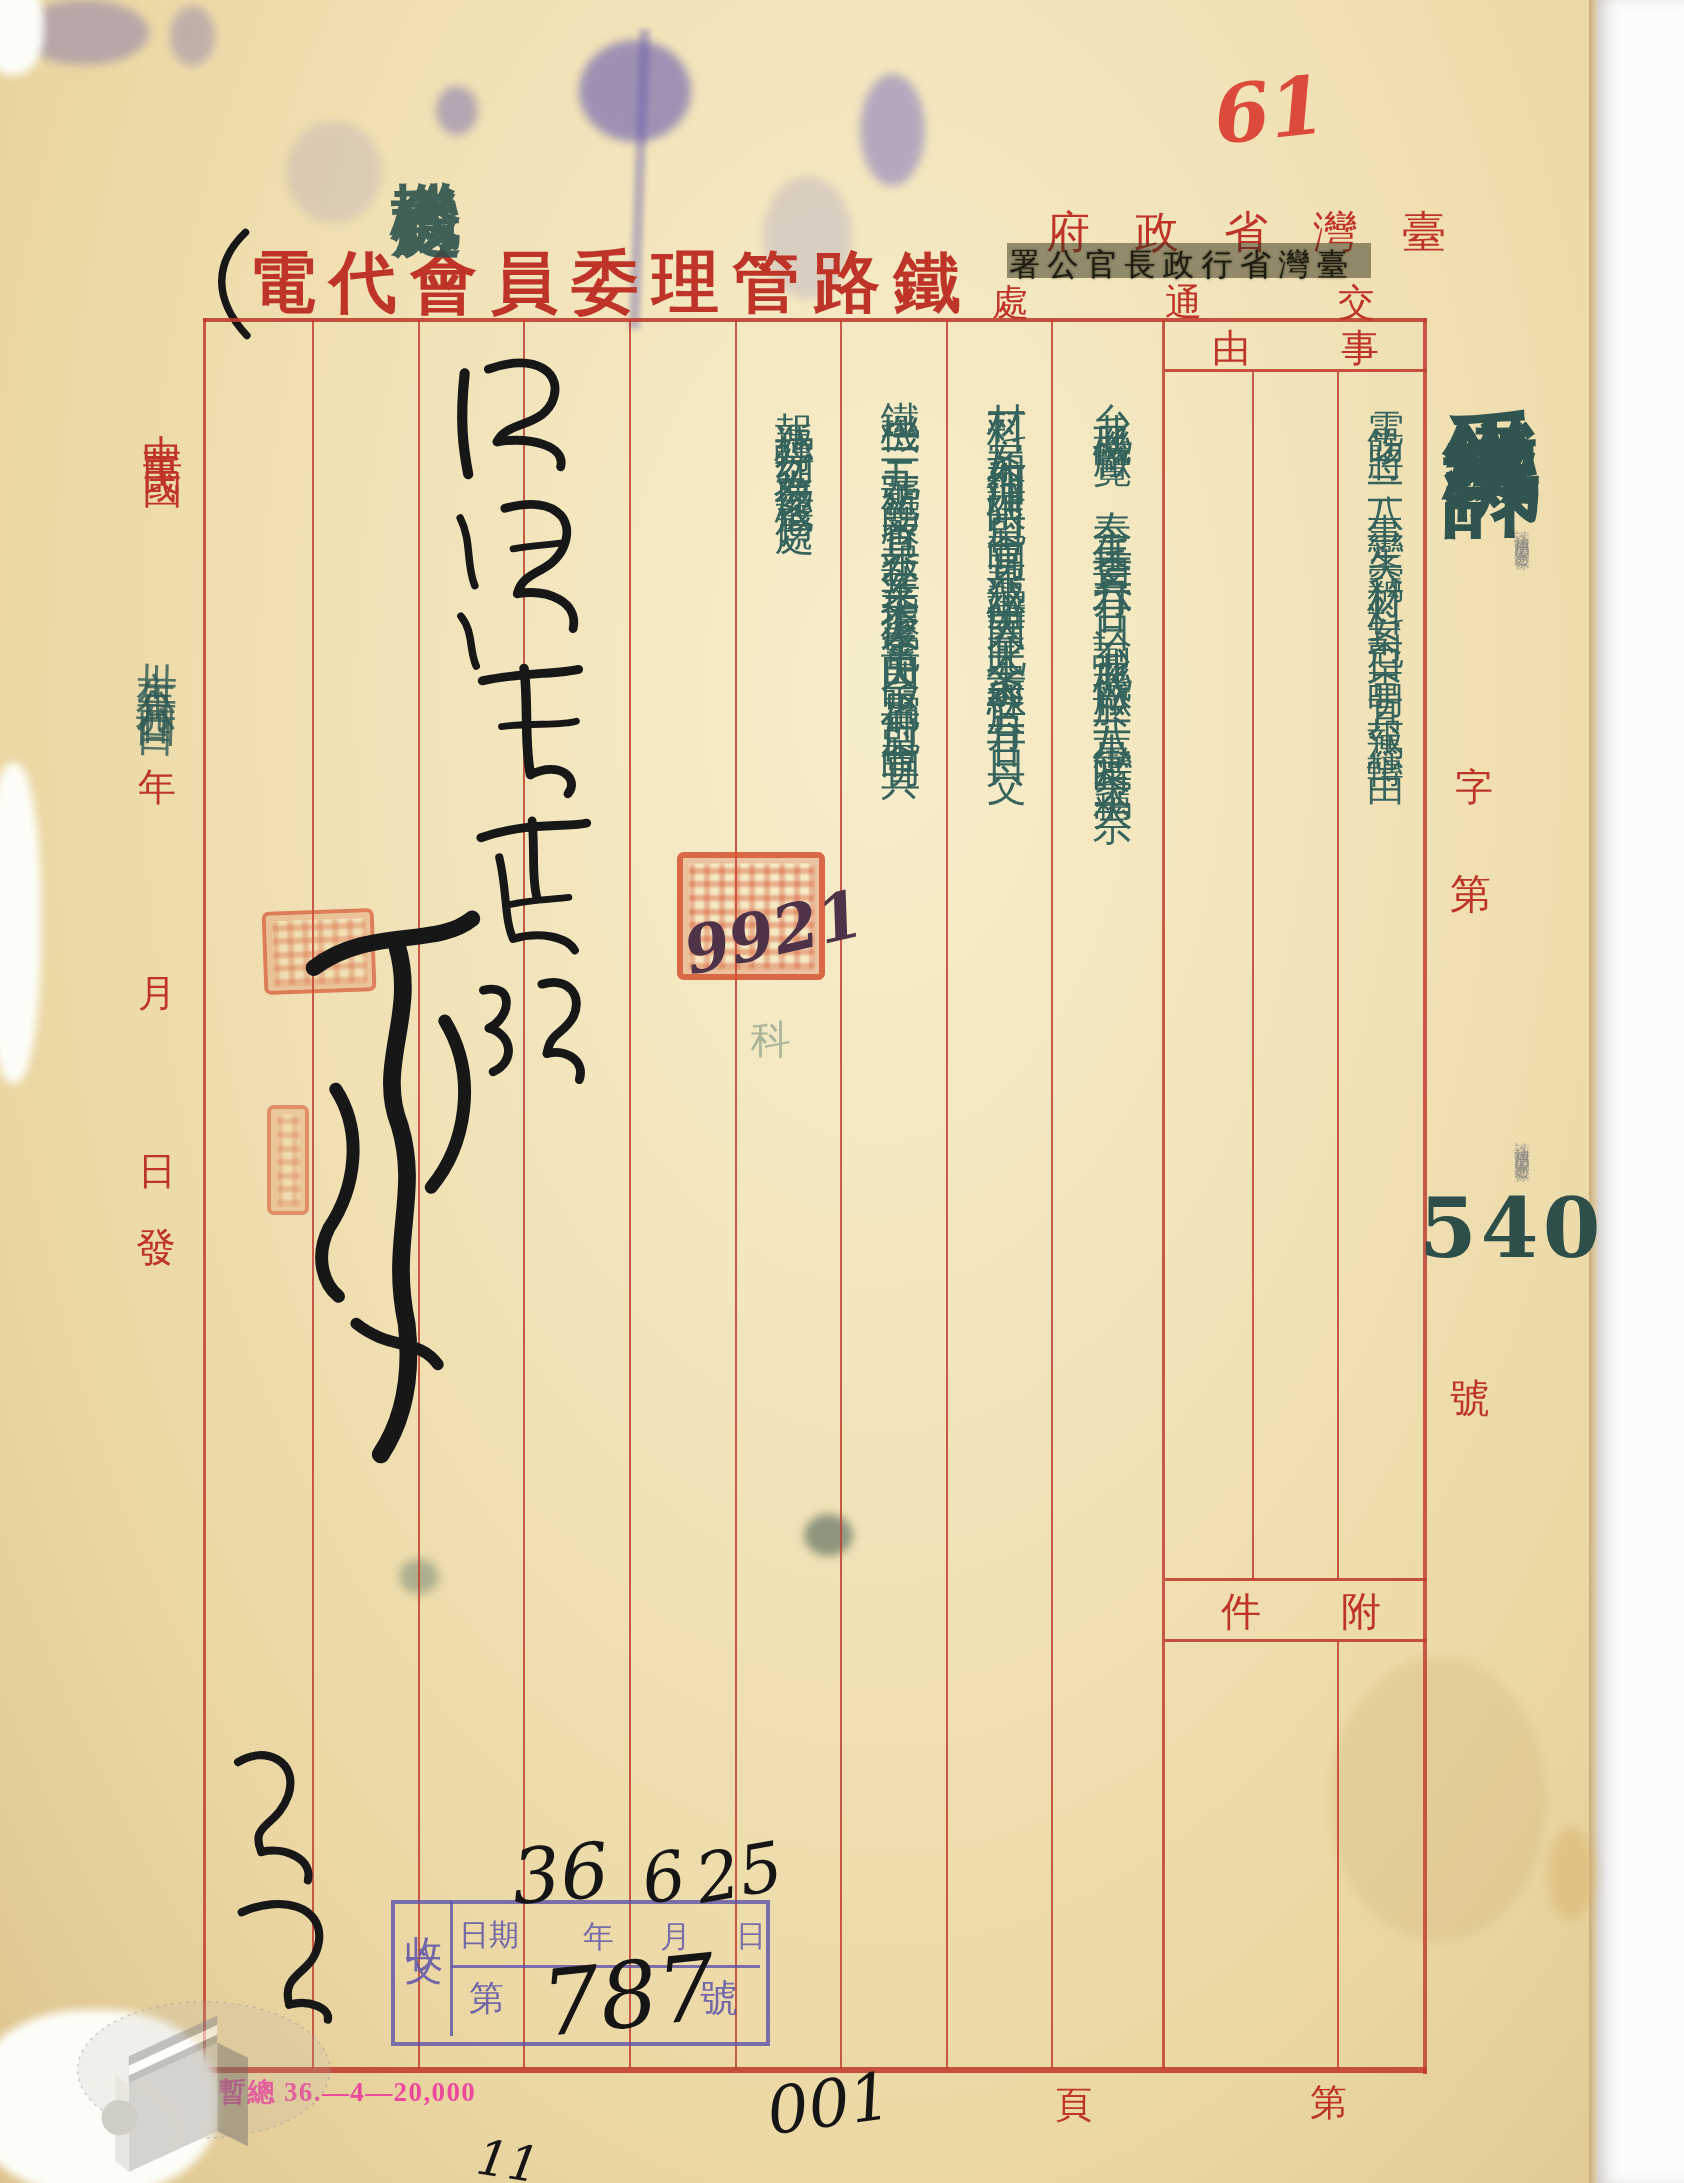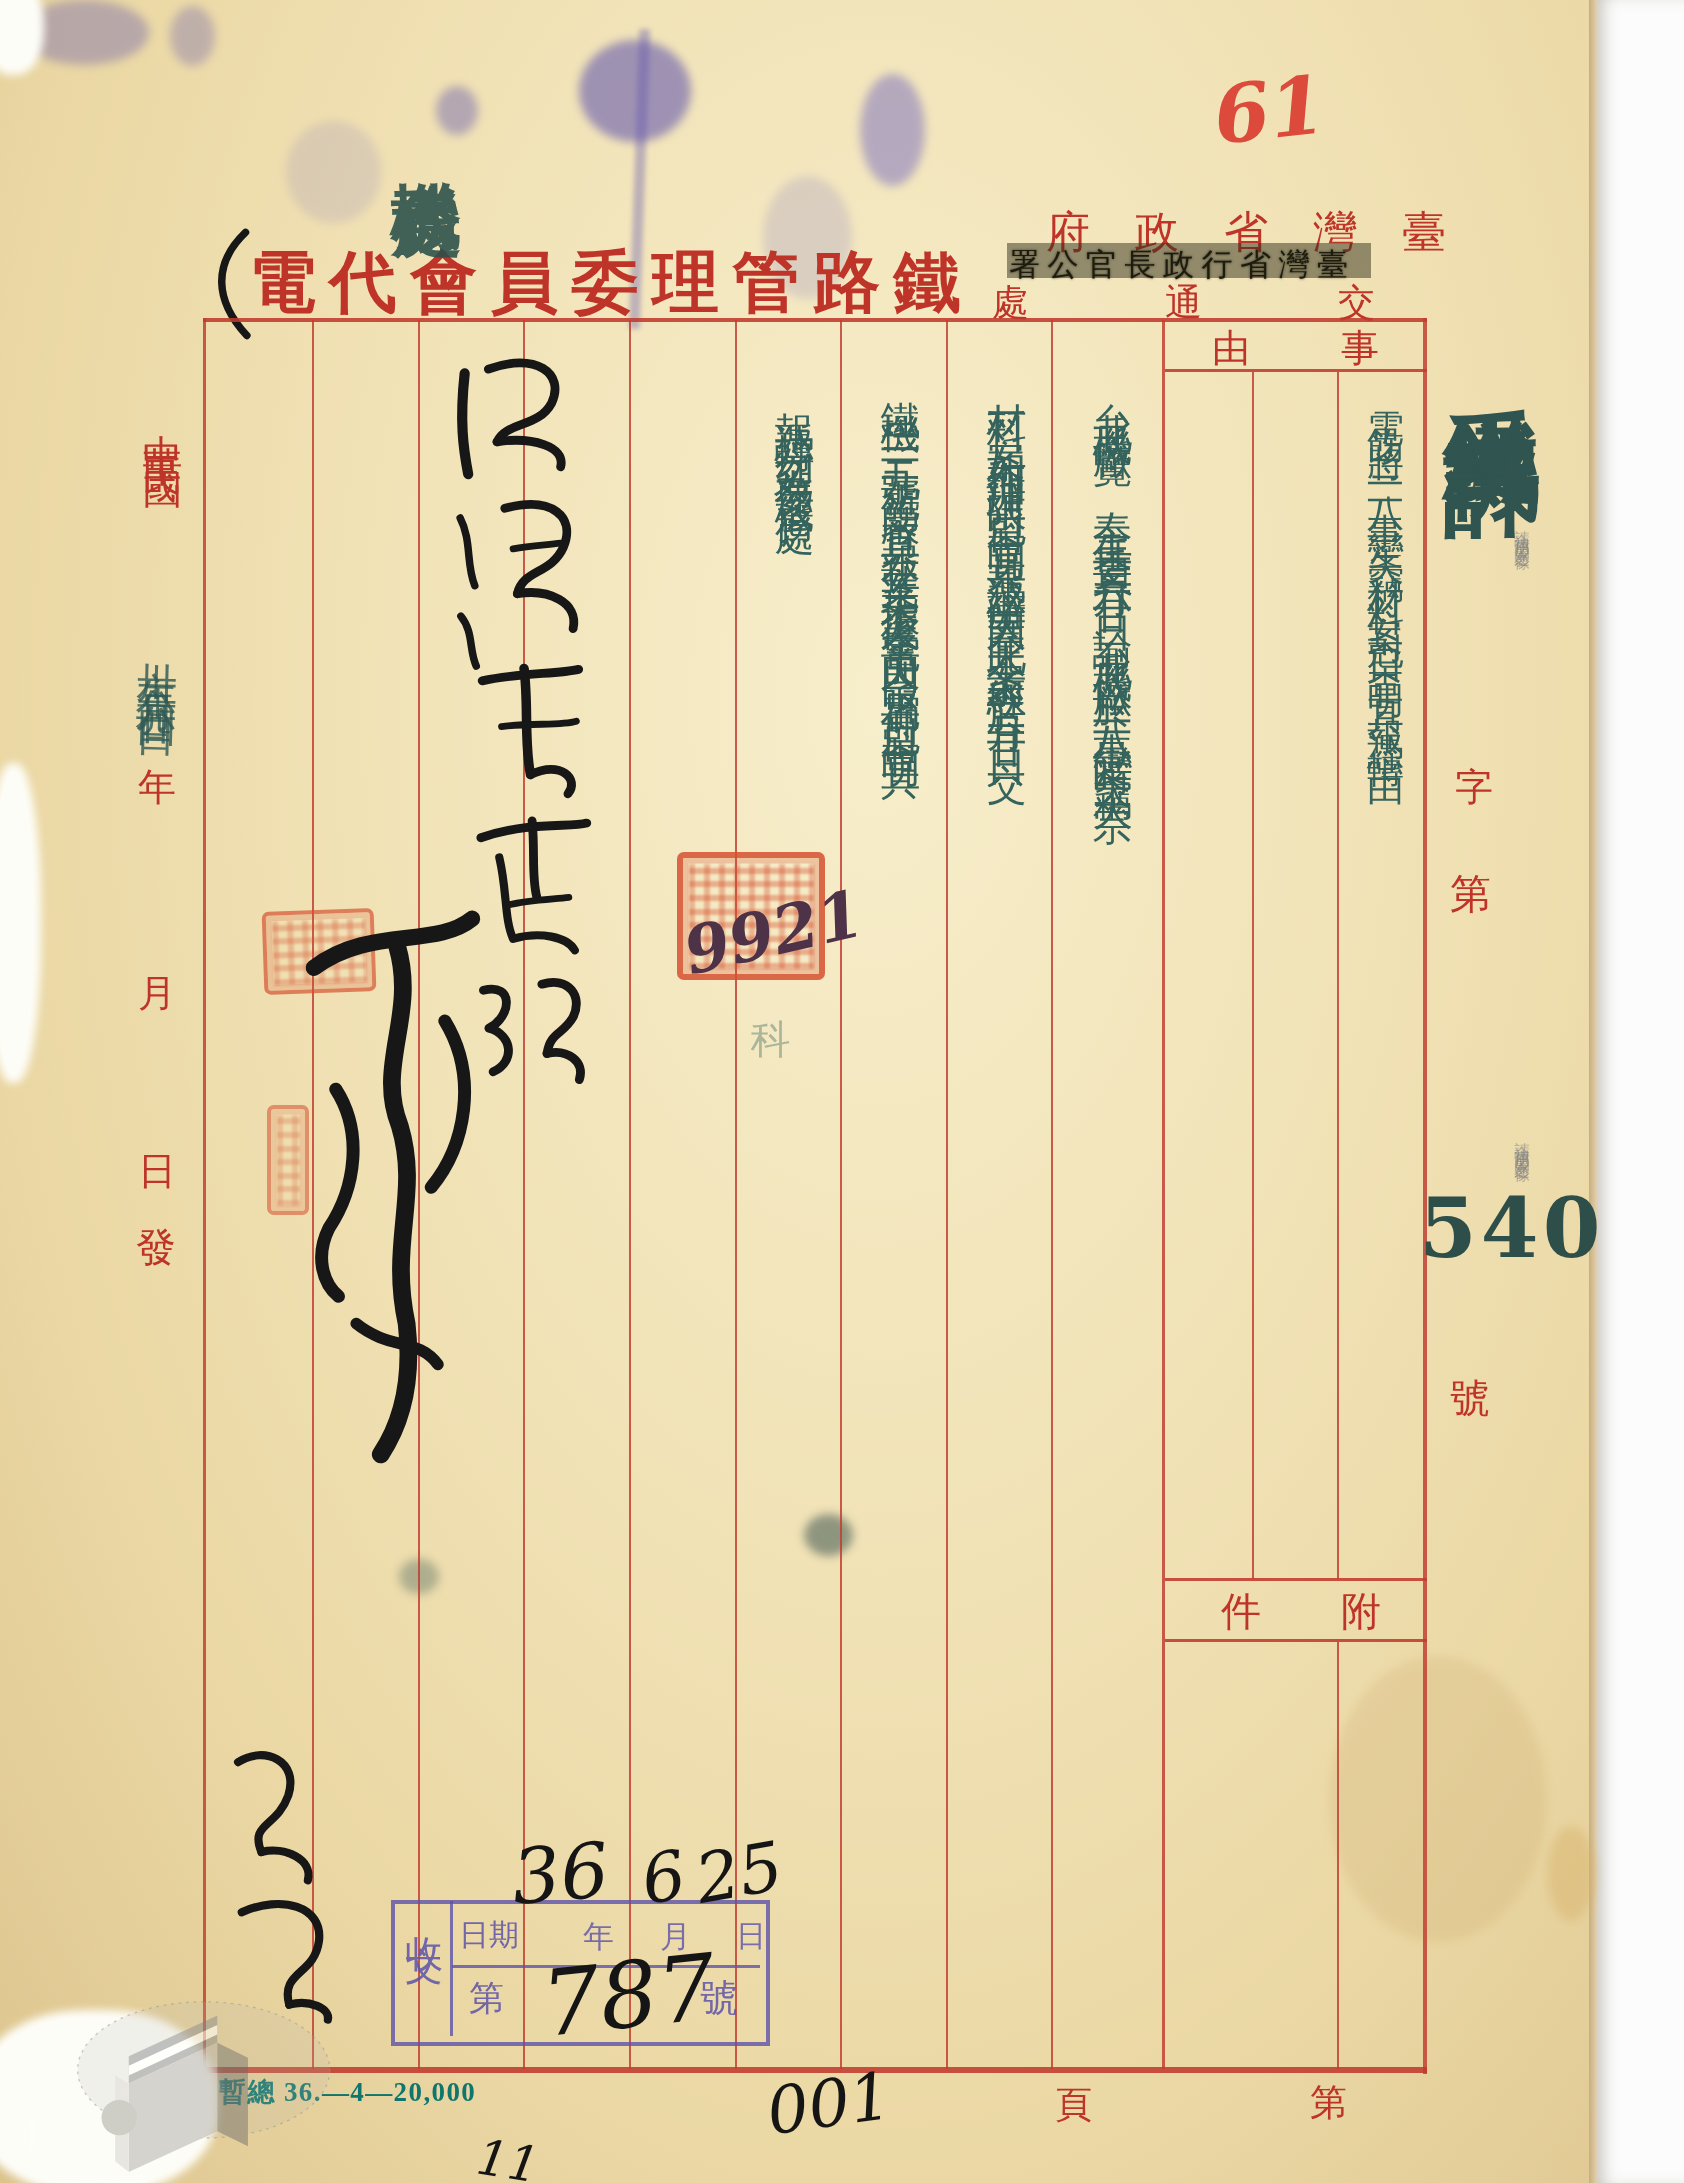--- a/index.html
+++ b/index.html
@@ -182,21 +182,21 @@
   <span class="abs purple" style="left:660px;top:1916px;font-size:31px;opacity:.8;">月</span>
   <span class="abs purple" style="left:736px;top:1916px;font-size:30px;opacity:.8;">日</span>
   <span class="abs purple" style="left:469px;top:1975px;font-size:35px;opacity:.85;">第</span>
   <span class="abs purple" style="left:700px;top:1973px;font-size:38px;opacity:.85;">號</span>
 
   <span class="abs hand" style="left:512px;top:1829px;font-size:76px;transform:rotate(-5deg);">36</span>
   <span class="abs hand" style="left:642px;top:1838px;font-size:68px;transform:rotate(-9deg);">6</span>
   <span class="abs hand" style="left:696px;top:1833px;font-size:68px;transform:rotate(-10deg);">25</span>
   <span class="abs hand" style="left:542px;top:1943px;font-size:91px;transform:rotate(-6deg);">787</span>
 
-  <div class="abs" style="left:219px;top:2074px;font-size:27px;font-weight:700;color:#0f766e;letter-spacing:1.4px;">暫總 36.—4—20,000</div>
+  <div class="abs" style="left:219px;top:2074px;font-size:27px;font-weight:700;color:#ec4899;letter-spacing:1.4px;">暫總 36.—4—20,000</div>
   <span class="abs hand" style="left:767px;top:2066px;font-size:65px;transform:rotate(-8deg);">001</span>
   <span class="abs hand" style="left:477px;top:2133px;font-size:49px;transform:rotate(9deg);">11</span>
 
   <div class="abs white-damage" style="left:-27px;top:2010px;width:245px;height:184px;"></div>
   <div class="abs white-damage" style="left:27px;top:2085px;width:150px;height:102px;"></div>
   <div class="abs white-damage" style="left:-13.6px;top:763px;width:55px;height:320px;"></div>
   <div class="abs white-damage" style="left:-17px;top:-20.4px;width:61px;height:95px;"></div>
 
   <svg class="abs" style="left:74px;top:1995px;opacity:.55;" width="273" height="188" viewBox="0 0 400 276">
     <ellipse cx="190" cy="110" rx="185" ry="100" fill="rgba(190,185,175,.35)" stroke="#999" stroke-width="2" stroke-dasharray="4 7"></ellipse>

